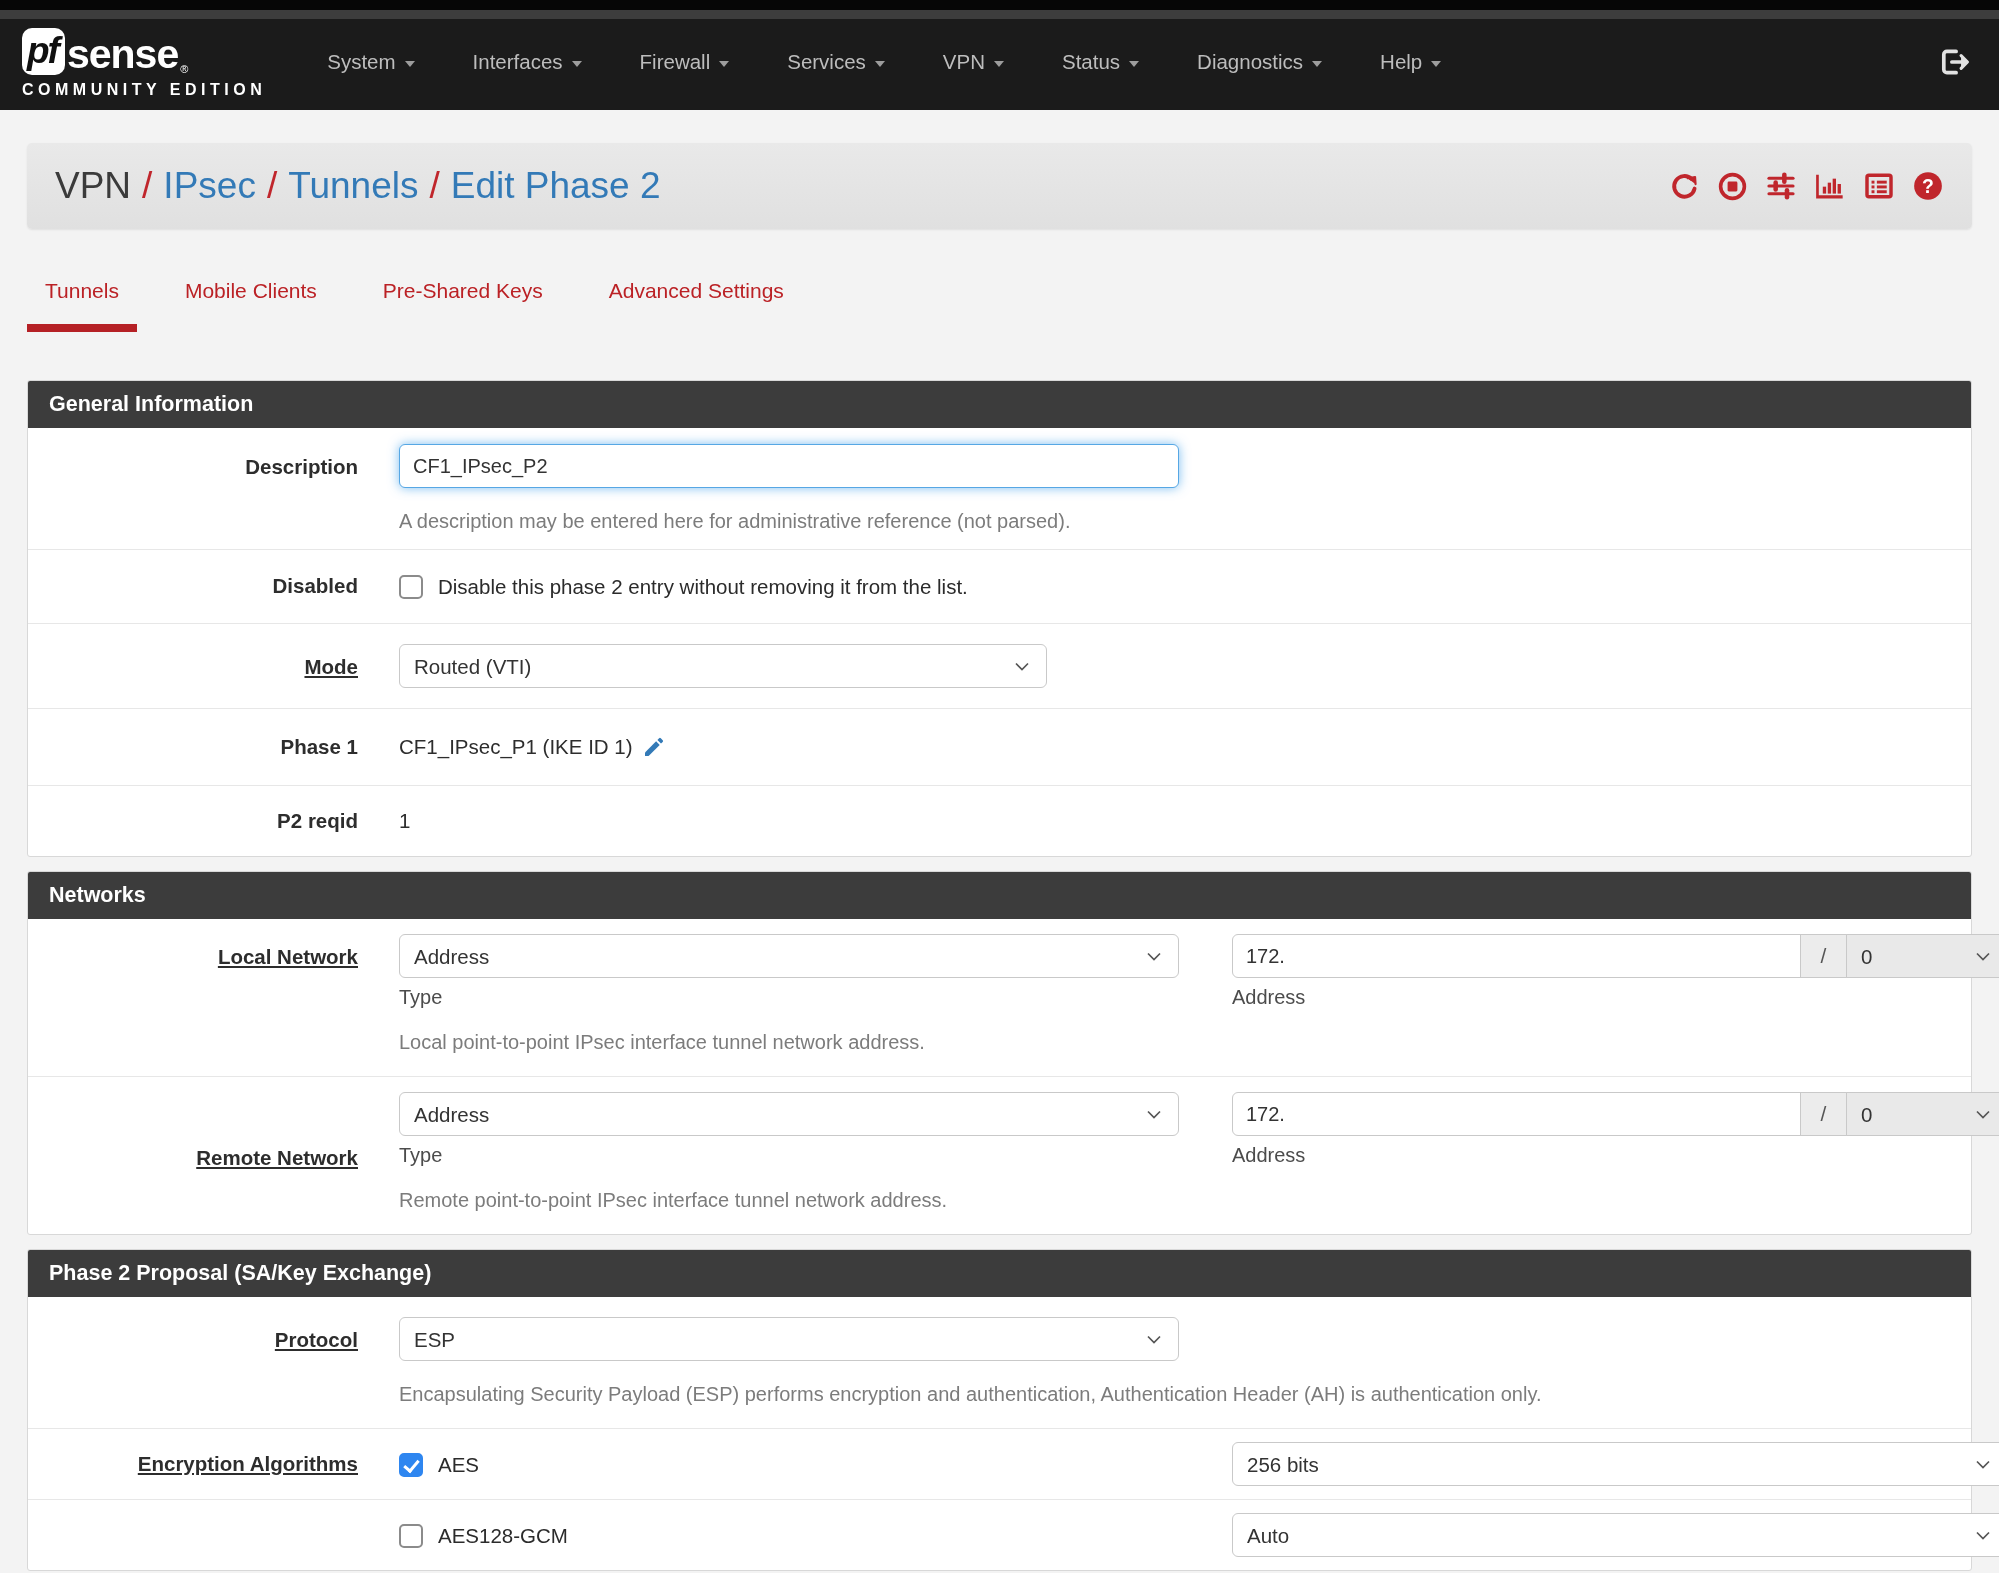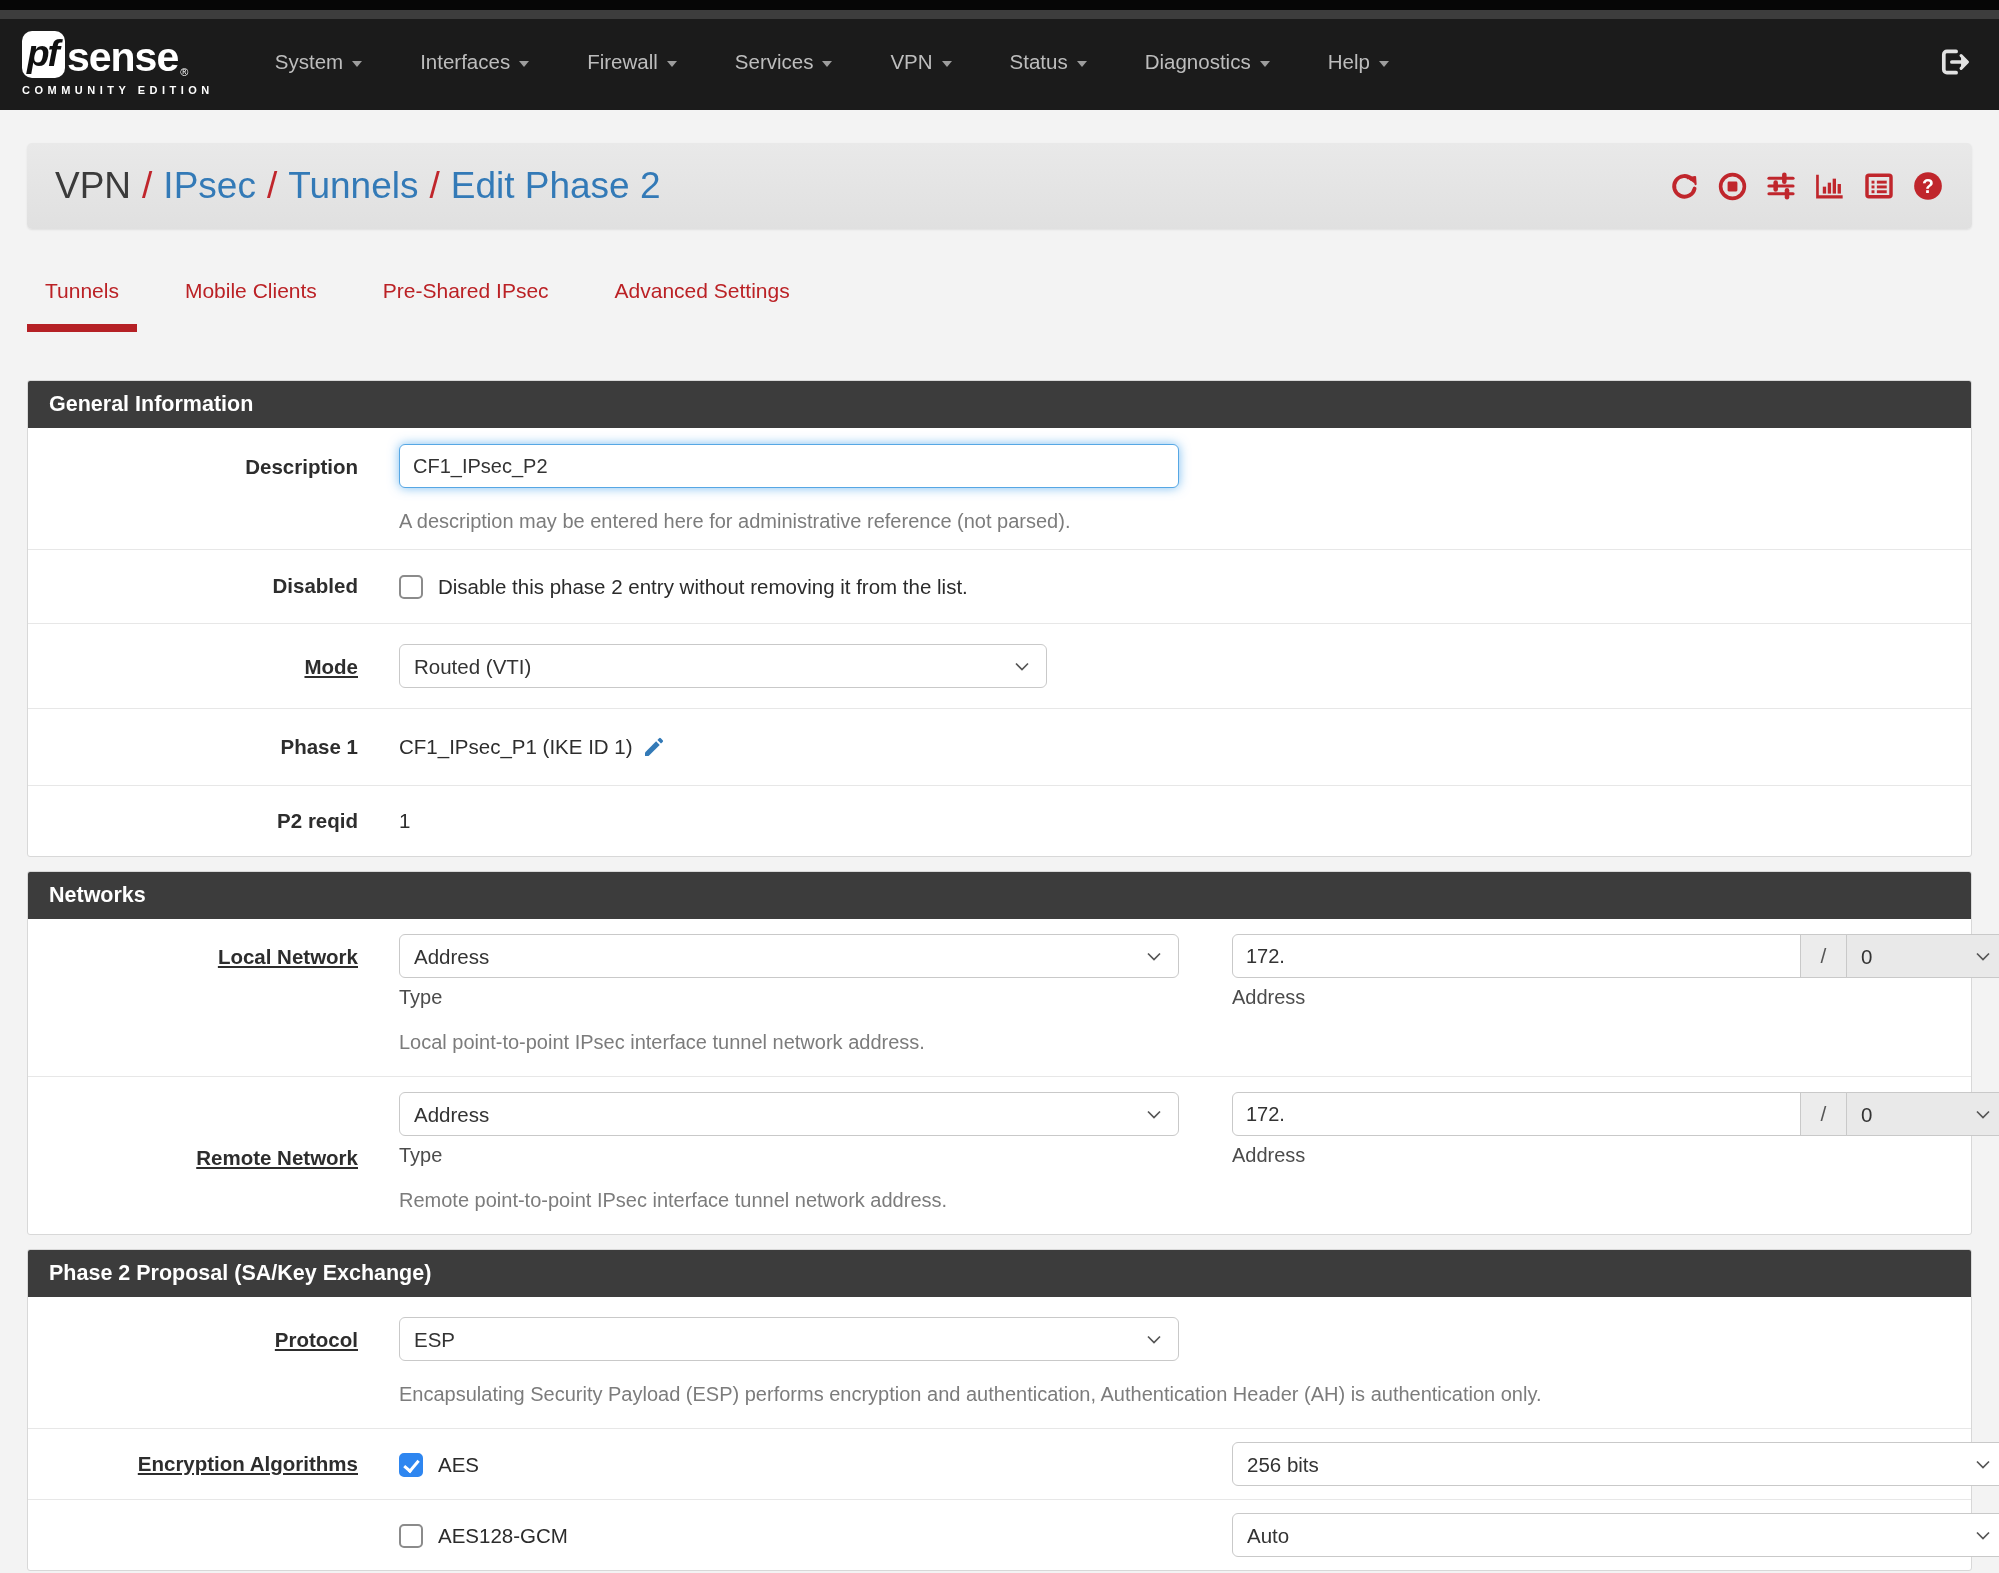--- a/index.html
+++ b/index.html
@@ -28,21 +28,21 @@
   .brand { display: flex; flex-direction: column; margin-top: 6px; cursor: pointer; }
   .brand-row { display: flex; align-items: flex-end; line-height: 1; }
   .pf-box {
     background: #ffffff; color: #101010;
     font-style: italic; font-weight: bold;
     font-size: 37px; border-radius: 10px;
     padding: 4px 7px 6px 5px; letter-spacing: -2px;
   }
   .brand-sense { color: #fff; font-weight: bold; font-size: 41px; letter-spacing: -1px; margin-left: 2px; }
   .brand-reg { color: #fff; font-size: 11px; margin-left: 2px; }
-  .brand-sub { color: #fff; font-size: 11px; font-weight: bold; letter-spacing: 4.5px; margin-top: 6px; }
+  .brand-sub { color: #fff; font-size: 16px; font-weight: bold; letter-spacing: 4.5px; margin-top: 6px; }
 
   .nav-menu { display: flex; list-style: none; margin-left: 32px; margin-top: 4px; }
   .nav-item {
     color: #bdbdbd; font-size: 20.5px; padding: 14px 29px;
     cursor: pointer; display: flex; align-items: center; white-space: nowrap;
   }
   .nav-caret {
     width: 0; height: 0; margin-left: 9px; margin-top: 3px;
     border-left: 5.5px solid transparent; border-right: 5.5px solid transparent;
     border-top: 6px solid #9d9d9d;
@@ -276,21 +276,21 @@
         <circle cx="12" cy="12" r="10.4" fill="#c0262c"></circle>
         <text x="12" y="17.2" text-anchor="middle" font-family="Liberation Sans, sans-serif" font-size="14.5" font-weight="bold" fill="#ffffff">?</text>
       </svg>
     </span>
   </div>
 </div>
 
 <div class="tabs">
   <div class="tab active">Tunnels</div>
   <div class="tab">Mobile Clients</div>
-  <div class="tab">Pre-Shared IPsec</div>
+  <div class="tab">Pre-Shared Keys</div>
   <div class="tab">Advanced Settings</div>
 </div>
 
 <div class="panel">
   <div class="panel-heading">General Information</div>
 
   <div class="prow">
     <div class="prow-label lbl-pad">Description</div>
     <div class="prow-content">
       <input class="txt focused" type="text" value="CF1_IPsec_P2" style="">

